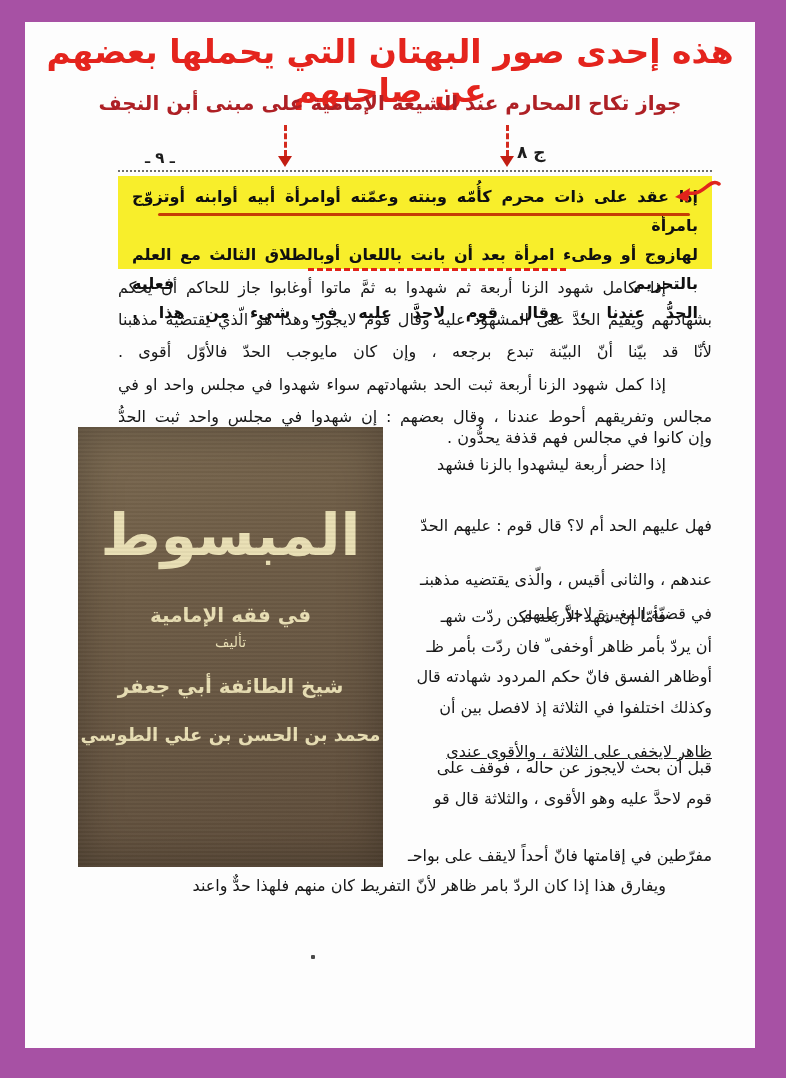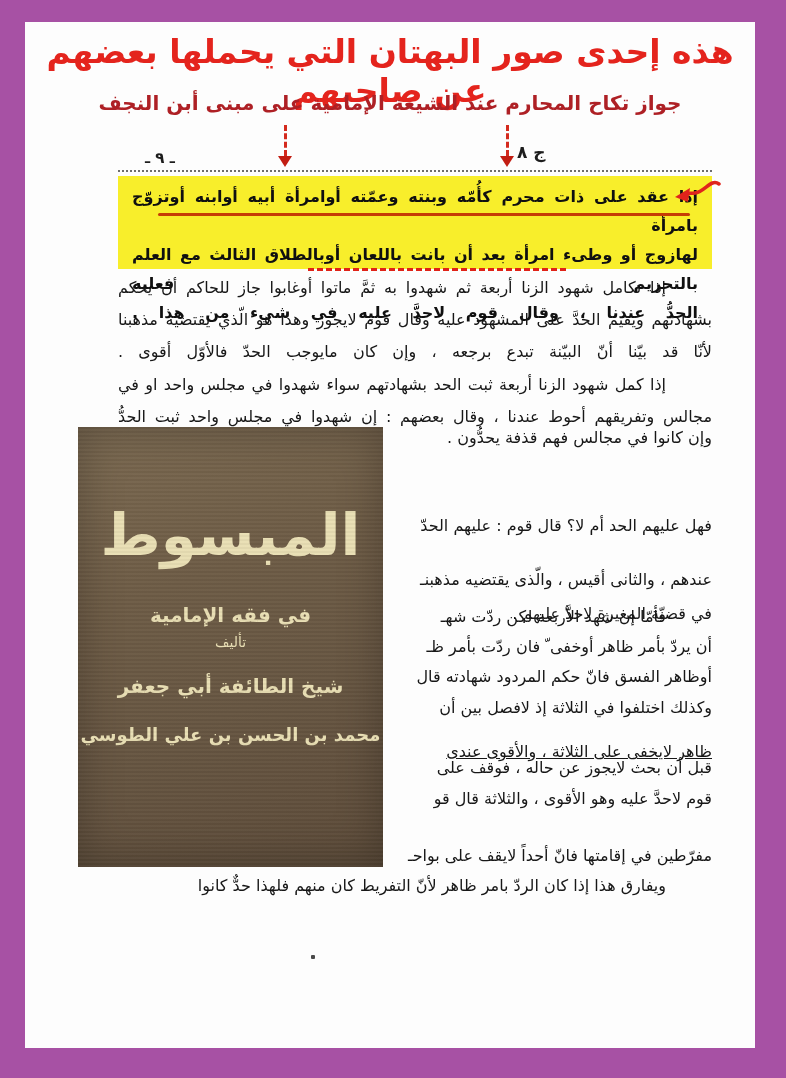--- a/index.html
+++ b/index.html
@@ -119,33 +119,34 @@
   </svg>
 
   <div class="bline just ind" style="top:256px;">إذا تكامل شهود الزنا أربعة ثم شهدوا به ثمَّ ماتوا أوغابوا جاز للحاكم أن يحكم</div>
   <div class="bline just" style="top:288px;">بشهادتهم ويقيم الحدَّ على المشهود عليه وقال قوم لايجوز وهذا هو الّذي يقتضيه مذهبنا</div>
   <div class="bline just" style="top:320px;">لأنّا قد بيّنا أنّ البيّنة تبدع برجعه ، وإن كان مايوجب الحدّ فالأوّل أقوى .</div>
 
   <div class="bline just ind" style="top:353px;">إذا كمل شهود الزنا أربعة ثبت الحد بشهادتهم سواء شهدوا في مجلس واحد او في</div>
   <div class="bline just" style="top:385px;">مجالس وتفريقهم أحوط عندنا ، وقال بعضهم : إن شهدوا في مجلس واحد ثبت الحدُّ</div>
   <div class="bline" style="top:406px;">وإن كانوا في مجالس فهم قذفة يحدُّون .</div>
 
+  <div class="bline ind" style="top:433px;">إذا حضر أربعة ليشهدوا بالزنا فشهد</div>
   <div class="bline" style="top:494px;">فهل عليهم الحد أم لا؟ قال قوم : عليهم الحدّ</div>
   <div class="bline" style="top:548px;">عندهم ، والثانى أقيس ، والّذى يقتضيه مذهبنـ</div>
   <div class="bline" style="top:554px;margin-top:28px;">في قضيّة المغيرة لاحدَّ عليهم .</div>
   <div class="bline" style="top:615px;">أن يردّ بأمر ظاهر أوخفى ّ فان ردّت بأمر ظـ</div>
   <div class="bline ind" style="top:585px;">فأمّا إن شهد الأربعة لكن ردّت شهـ</div>
   <div class="bline" style="top:645px;">أوظاهر الفسق فانّ حكم المردود شهادته قال</div>
   <div class="bline" style="top:676px;">وكذلك اختلفوا في الثلاثة إذ لافصل بين أن</div>
   <div class="bline" style="top:720px;text-decoration:underline;">ظاهر لايخفى على الثلاثة ، والأقوى عندى</div>
   <div class="bline" style="top:736px;">قبل أن بحث لايجوز عن حاله ، فوقف على</div>
   <div class="bline" style="top:767px;">قوم لاحدَّ عليه وهو الأقوى ، والثلاثة قال قو</div>
   <div class="bline" style="top:824px;">مفرّطين في إقامتها فانّ أحداً لايقف على بواحـ</div>
 
-  <div class="bline ind" style="top:854px;">ويفارق هذا إذا كان الردّ بامر ظاهر لأنّ التفريط كان منهم فلهذا حدٌّ كانوا</div>
+  <div class="bline ind" style="top:854px;">ويفارق هذا إذا كان الردّ بامر ظاهر لأنّ التفريط كان منهم فلهذا حدٌّ واعند</div>
 
   <div class="cover">
     <div class="cover-title">المبسوط</div>
     <div class="cover-sub">في فقه الإمامية</div>
     <div class="cover-byline">تأليف</div>
     <div class="cover-author1">شيخ الطائفة أبي جعفر</div>
     <div class="cover-author2">محمد بن الحسن بن علي الطوسي</div>
   </div>
 
   <div class="ink-dot"></div>

